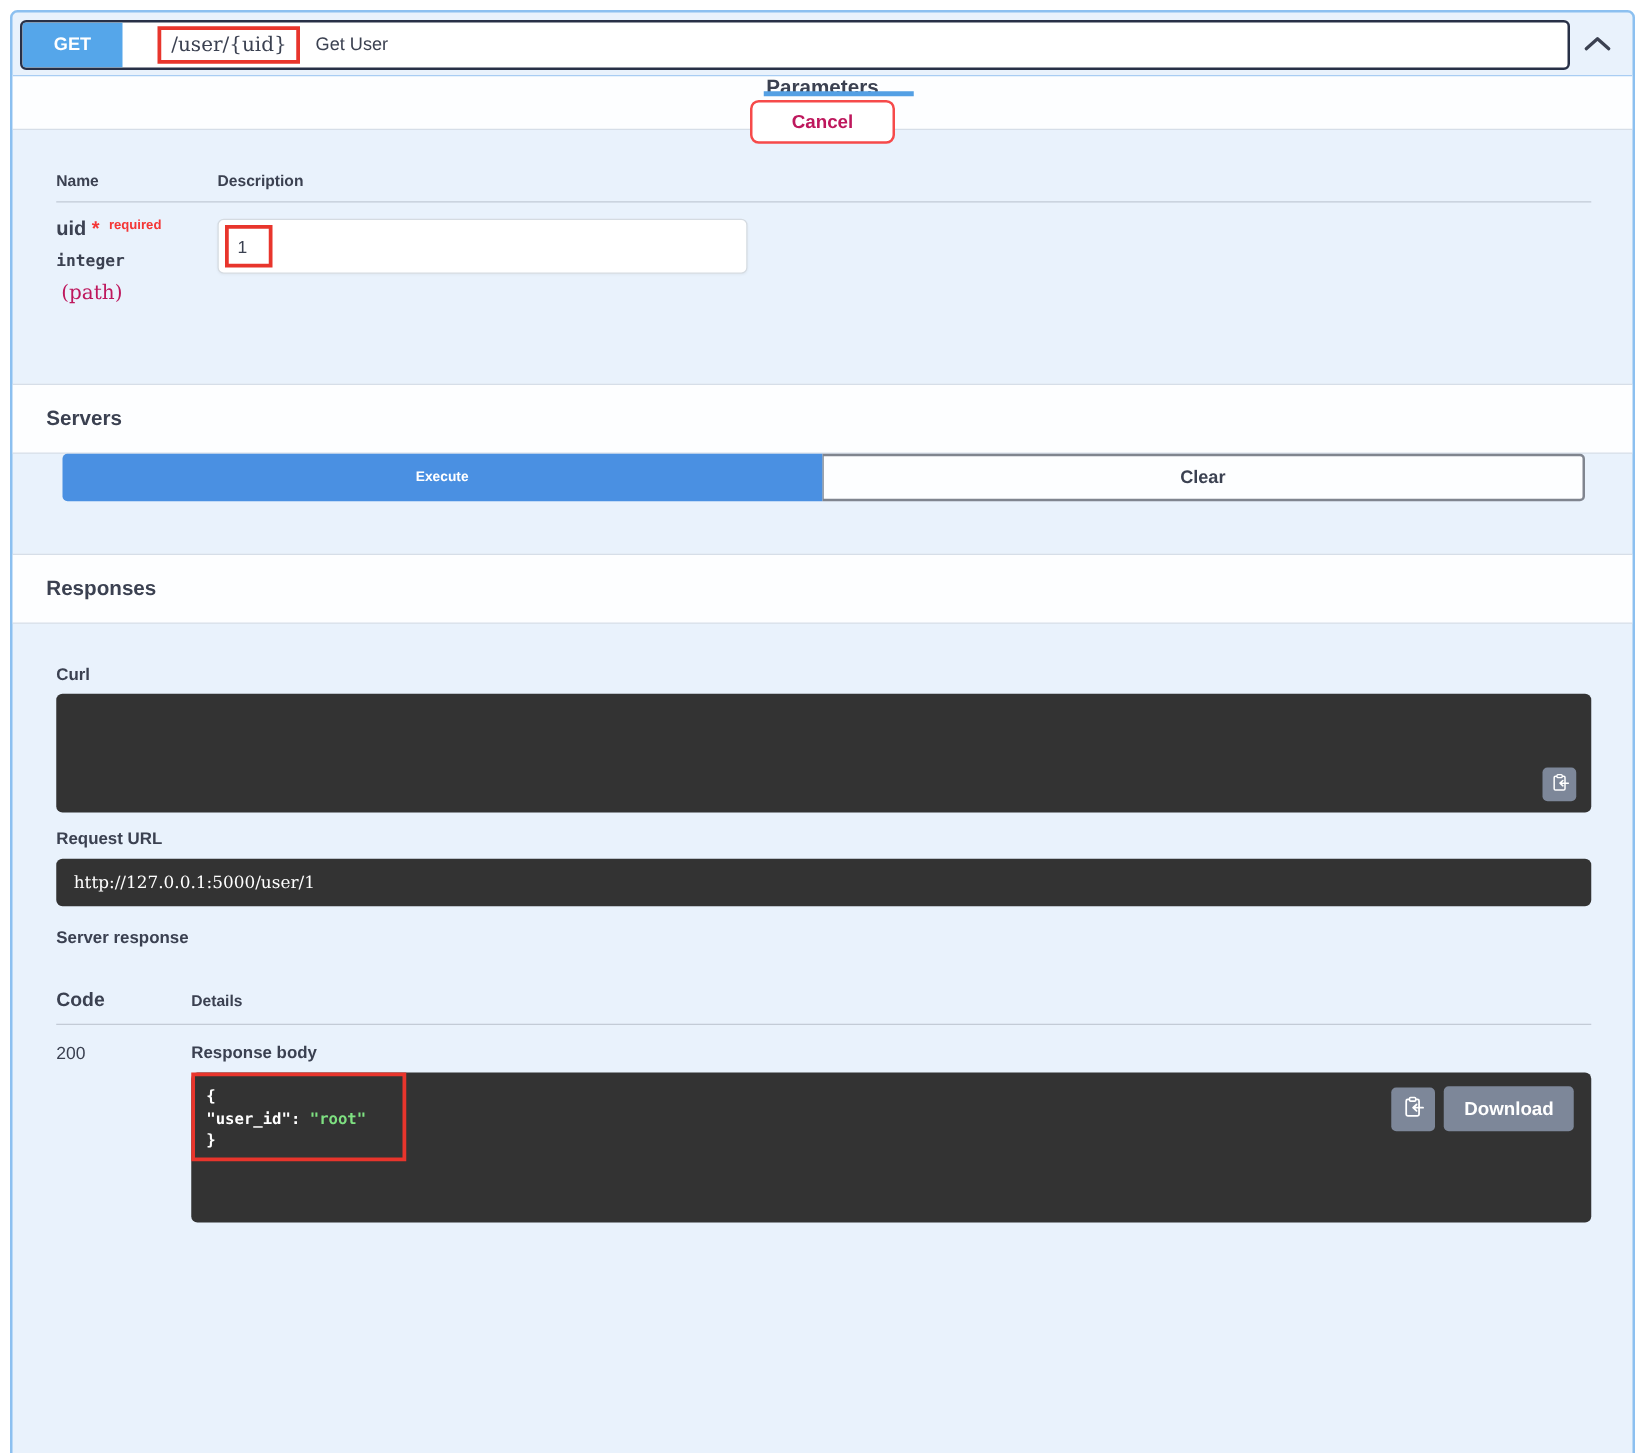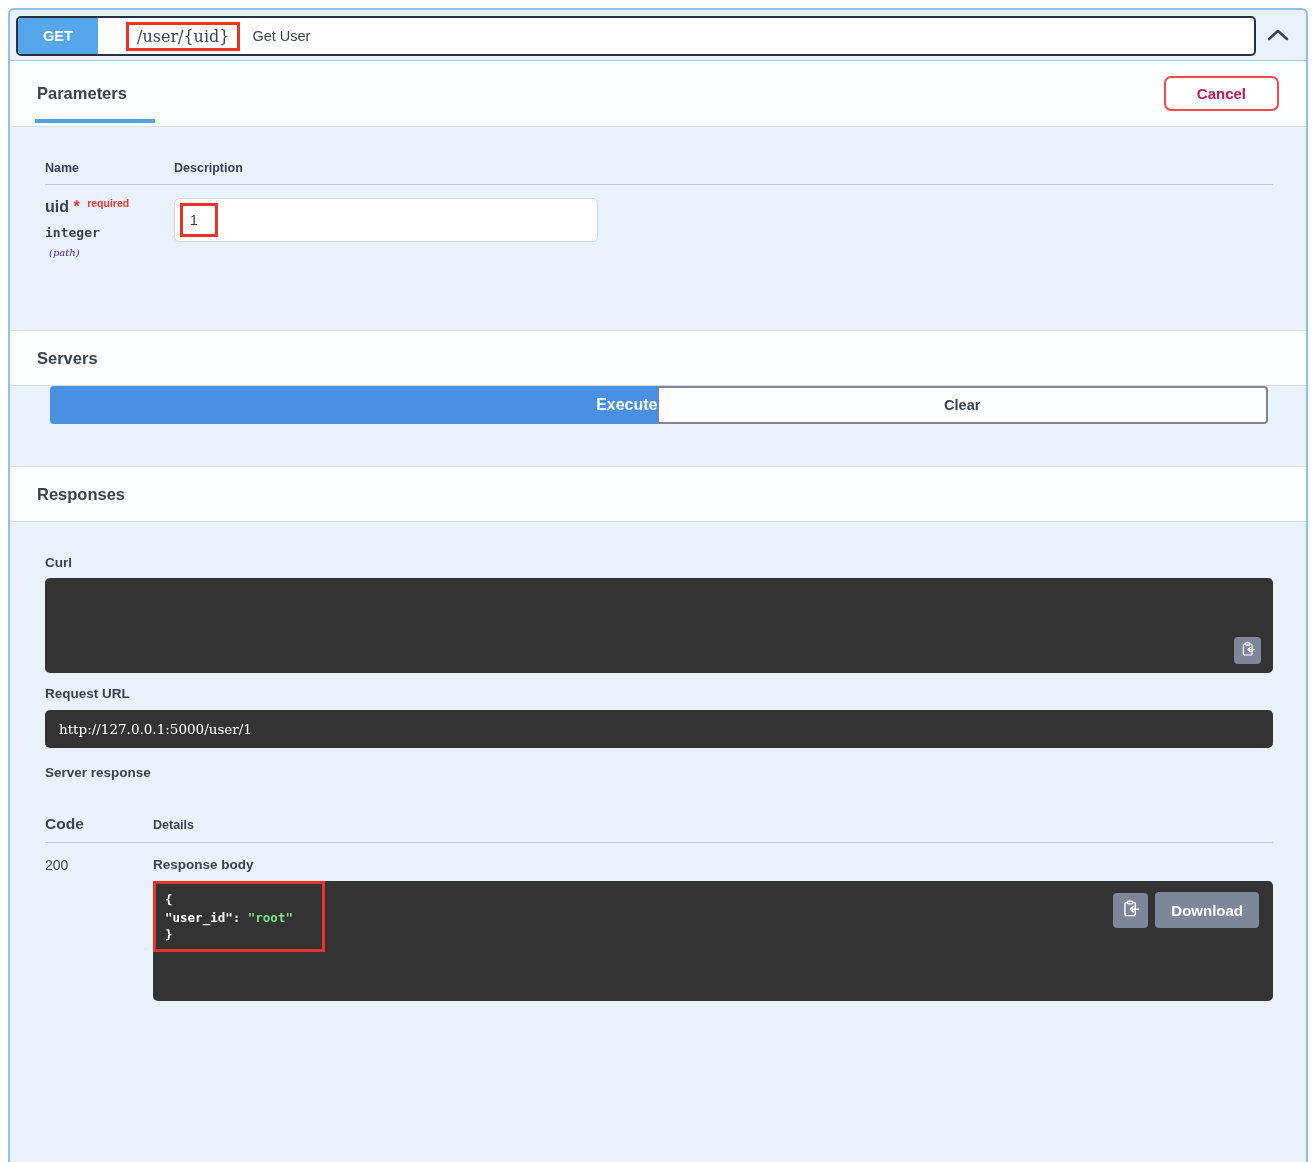--- a/index.html
+++ b/index.html
@@ -19,57 +19,57 @@
   .path-box { display:inline-block; margin-left:28px; border:3px solid #e8352c; padding:2px 8px; }
   .path-text { font-size:16px; color:#3b4151; font-family:"DejaVu Serif","DejaVu Sans Mono",monospace; }
   .summary-desc { margin-left:12px; font-size:14.5px; color:#3b4151; }
   .collapse-btn { width:44px; height:40px; display:flex; align-items:center; justify-content:center;
                   cursor:pointer; background:transparent; border:none; }
 
   
   .section-header { background:rgba(255,255,255,0.9); height:56px; display:flex; align-items:center;
                     justify-content:space-between; padding:0 27px;
                     border-top:1px solid rgba(125,150,180,.30); border-bottom:1px solid rgba(125,150,180,.30); }
-  .section-header.params-header { height:67px; margin-top:4px; border-top:1px solid #a9cdf3; }
+  .section-header.params-header { height:44px; margin-top:4px; border-top:1px solid #a9cdf3;flex-direction:column; }
   .section-title { font-size:16.5px; font-weight:bold; color:#3b4151; }
   .tab-wrap { position:relative; height:100%; display:flex; align-items:center; }
   .tab-underline { position:absolute; left:-2px; bottom:3px; width:120px; height:4px; background:#54a0e4; }
   .cancel-btn { background:#fff; border:2px solid #f64a4a; color:#be185d; font-weight:bold;
                 font-size:15px; border-radius:7px; padding:7px 31px; cursor:pointer; }
 
   
   .params-area { height:203px; padding:34px 33px 0 35px; }
   .cols { display:flex; }
   .col-head { font-size:12.5px; font-weight:bold; color:#3b4151; }
   .p-col1 { width:129px; }
   .divider { height:1px; background:rgba(59,65,81,.22); margin-top:9px; }
   .param-row { display:flex; margin-top:13px; }
   .param-name { font-size:16px; font-weight:bold; }
   .req-star { color:#f43636; font-weight:bold; }
   .req-label { color:#f43636; font-size:10.5px; font-weight:bold; position:relative; top:-5px; margin-left:3px; }
   .param-type { font-family:"DejaVu Sans Mono",monospace; font-size:13px; font-weight:bold; margin-top:9px; }
-  .param-in  { font-family:"DejaVu Serif",serif; font-style:italic; font-size:10px; margin-top:7px; margin-left:4px; color:#4c1d95; }
+  .param-in  { font-family:"DejaVu Serif",serif; font-size:16px; margin-top:7px; margin-left:4px; color:#be185d; }
   .param-input-wrap { position:relative; width:424px; }
   .param-input { width:424px; height:44px; border:1px solid #d5dbe1; border-radius:5px; background:#fff;
                  font-size:14px; padding-left:15px; color:#3b4151; box-shadow:0 1px 2px rgba(0,0,0,.04); }
   .input-annotation { position:absolute; left:6px; top:5px; width:38px; height:34px;
                       border:3px solid #e8352c; pointer-events:none; }
 
   
   .servers-area { height:169px; padding:23px 26px 0 35px; }
   .servers-note { font-size:13.5px; font-weight:bold; color:#3b4151; }
   .server-select { margin-top:28px; margin-left:5px; height:38px; background:#f8fafc;
                    border:2px solid #41444e; border-radius:8px; display:flex; align-items:center;
                    justify-content:space-between; padding:0 18px 0 16px; cursor:pointer; }
   .server-select .val { font-size:14.5px; }
 
   
   .execute-row { display:flex; margin:0 38px 0 40px; height:38px; }
-  .execute-btn { flex:1; background:#4a90e2; color:#fff; font-weight:bold; font-size:16px;
-                 border:none; border-radius:4px 0 0 4px; cursor:pointer;text-align:right; }
+  .execute-btn { flex:1; background:#4a90e2; color:#fff; font-weight:bold; font-size:11px;
+                 border:none; border-radius:4px 0 0 4px; cursor:pointer; }
   .clear-btn { flex:1; background:#fdfeff; color:#3b4151; font-weight:bold; font-size:14.5px;
                border:2px solid #80858f; border-left:1px solid #80858f; border-radius:0 4px 4px 0; cursor:pointer; }
   .spacer-42 { height:42px; }
 
   
   .responses-area { padding:33px 33px 0 35px; }
   .block-label { font-size:13.5px; font-weight:bold; color:#3b4151; }
   .code-block { background:#333333; border-radius:5px; color:#fff;
                 font-family:"DejaVu Sans Mono",monospace; font-size:12.5px; font-weight:bold; }
   .curl-block { position:relative; margin-top:8px; height:95px; padding:12px 0 0 13px; line-height:18.5px; }

